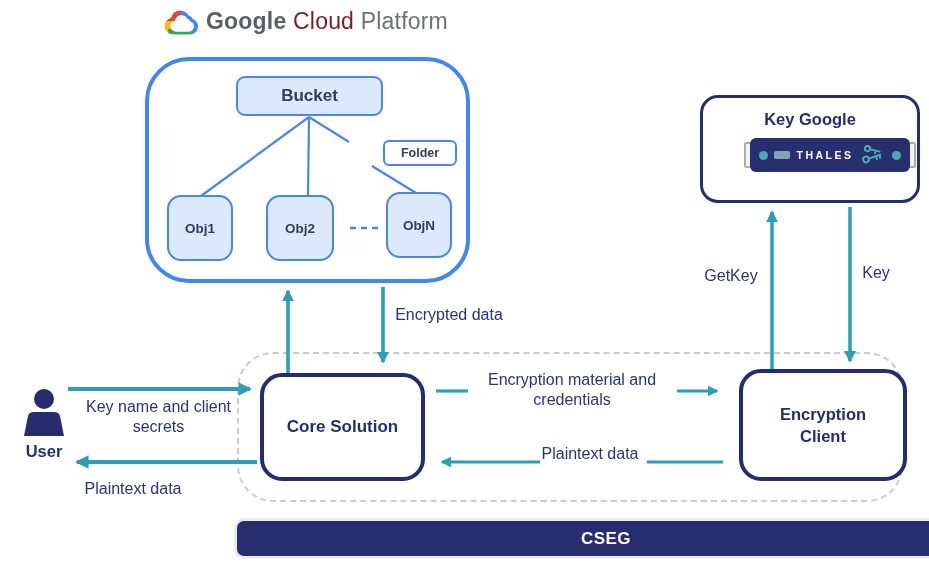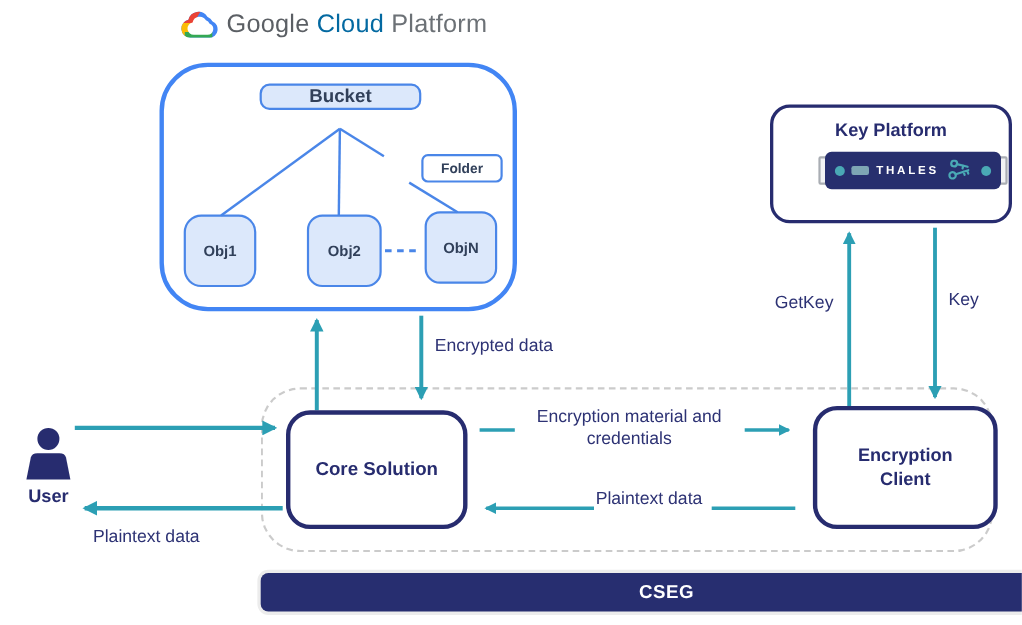--- a/index.html
+++ b/index.html
@@ -5,40 +5,40 @@
   * { margin: 0; padding: 0; box-sizing: border-box; }
   body { background: #ffffff; font-family: "Liberation Sans", sans-serif; }
   .stage {
     position: relative; width: 929px; height: 568px;
     background: #ffffff; overflow: hidden;
   }
   .abs { position: absolute; }
 
   
   .gcp-logo-text { left: 206px; top: 8px; font-size: 23px; color: #5f6368; letter-spacing: 0.2px; white-space: nowrap; }
-  .gcp-logo-text .w-google { font-weight: 400; color: #5b5f64; }
-  .gcp-logo-text .w-cloud { color: #0369a1; }
+  .gcp-logo-text .w-google { font-weight: 700; color: #5b5f64; }
+  .gcp-logo-text .w-cloud { color: #7f1d1d; }
   .gcp-logo-text .w-platform { color: #6c7176; font-weight: 300; }
 
   
   .gcp-container {
     left: 145px; top: 57px; width: 325px; height: 226px;
     border: 4px solid #4285f4; border-radius: 44px; background: #ffffff;
   }
   .node {
     position: absolute; display: flex; align-items: center; justify-content: center;
     color: #31405a; font-weight: bold;
   }
-  .bucket-box { left: 236px; top: 76px; width: 147px; height: 24px;
+  .bucket-box { left: 236px; top: 76px; width: 147px; height: 40px;
     background: #dce8fb; border: 2.5px solid #4a86e8; border-radius: 9px; font-size: 17px; }
   .folder-box { left: 335px; top: 140px; width: 74px; height: 26px;
     background: #ffffff; border: 2px solid #4a86e8; border-radius: 6px; font-size: 12.5px; margin-left: 48px; }
   .obj-box { background: #dce8fb; border: 2.5px solid #4a86e8; border-radius: 14px; font-size: 13.5px; }
-  .obj1 { left: 167px; top: 195px; width: 66px; height: 66px; border-radius: 16px; }
-  .obj2 { left: 279px; top: 195px; width: 68px; height: 66px; }
+  .obj1 { left: 167px; top: 195px; width: 66px; height: 66px; }
+  .obj2 { left: 266px; top: 195px; width: 68px; height: 66px; }
   .objN { left: 386px; top: 192px; width: 66px; height: 66px; }
 
   
   .key-manager {
     left: 700px; top: 95px; width: 220px; height: 108px; background: #ffffff;
     border: 3.5px solid #272c6f; border-radius: 18px;
     display: flex; flex-direction: column; align-items: center;
   }
   .km-title { margin-top: 12px; font-size: 16.5px; font-weight: bold; color: #272c6f; }
   .thales-unit { margin-top: 9px; display: flex; align-items: center; padding-left: 40px; }
@@ -164,21 +164,21 @@
     <span>Obj1</span>
   </div>
   <div class="node obj-box obj2">
     <span>Obj2</span>
   </div>
   <div class="node obj-box objN">
     <span>ObjN</span>
   </div>
 
   <div class="abs key-manager">
-    <div class="km-title">Key Platform</div>
+    <div class="km-title">Key Google</div>
     <div class="thales-unit">
       <div class="thales-ear left"></div>
       <div class="thales-bar">
         <span class="t-dot"></span>
         <span class="t-slot"></span>
         <span class="thales-word">THALES</span>
         <svg width="26" height="20" viewBox="0 0 26 20">
           <g stroke="#4aa9b5" stroke-width="2" fill="none" stroke-linecap="round">
             <g transform="rotate(-18 13 10)">
               <circle cx="5" cy="12" r="2.9"></circle>
@@ -209,19 +209,20 @@
     <span>CSEG</span>
   </div>
 
   <svg class="abs icon-layer" style="left:20px; top:388px;" width="48" height="50" viewBox="0 0 48 50">
     <circle cx="24" cy="11" r="10" fill="#272c6f"></circle>
     <path d="M4 48 L8 28 Q9 24 14 24 L34 24 Q39 24 40 28 L44 48 Z" fill="#272c6f"></path>
   </svg>
   <div class="abs user-label">User</div>
 
   <div class="flow-label lbl-encrypted">Encrypted data</div>
+  <div class="flow-label lbl-keyname">Key name and client secrets</div>
   <div class="flow-label lbl-plain-usr">Plaintext data</div>
   <div class="flow-label lbl-encmat">Encryption material and credentials</div>
   <div class="flow-label lbl-plain-mid">Plaintext data</div>
   <div class="flow-label lbl-getkey">GetKey</div>
   <div class="flow-label lbl-key">Key</div>
 
 </div>
 
 </body></html>

